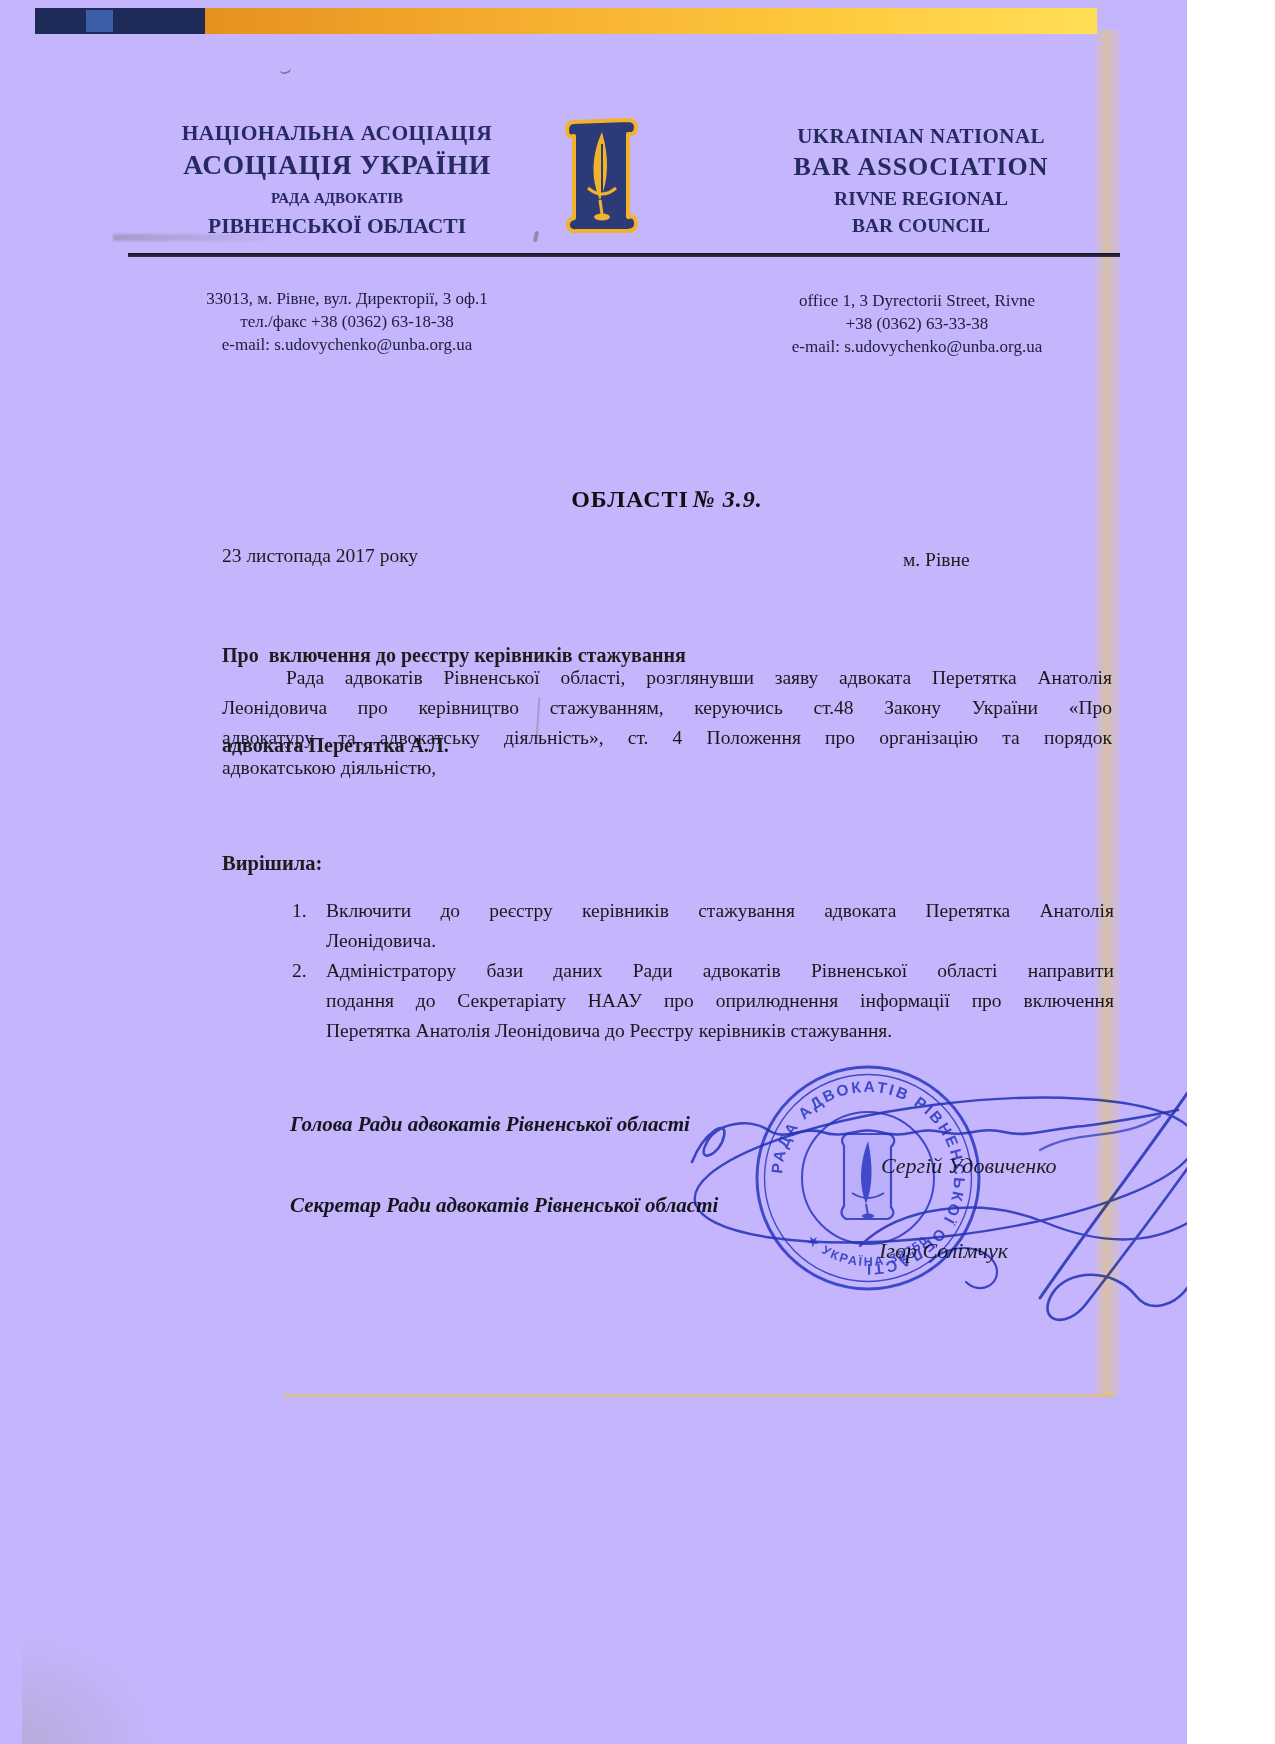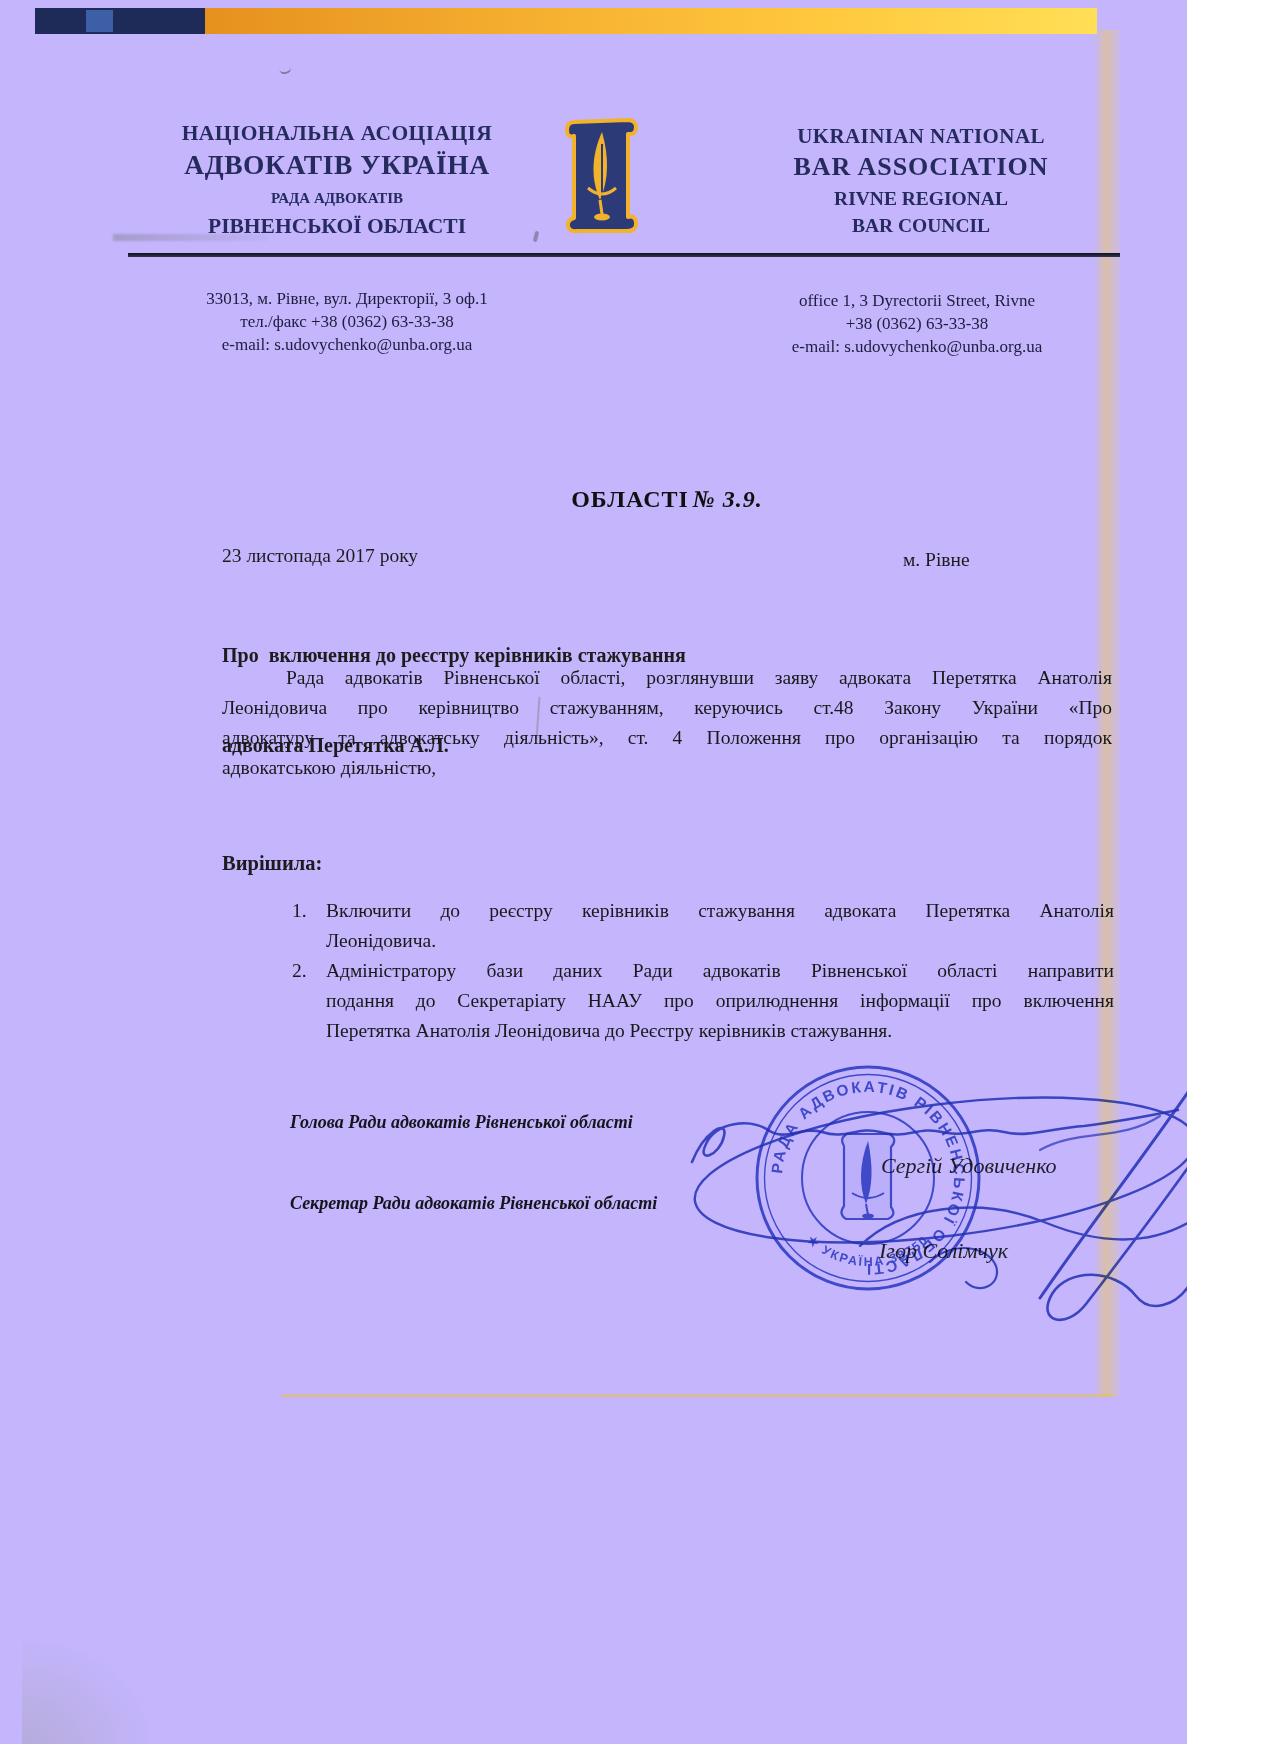--- a/index.html
+++ b/index.html
@@ -54,21 +54,21 @@
   .jline{text-align:justify;text-align-last:justify;height:30px;overflow:hidden;}
   .nline{text-align:left;height:30px;}
   .indent{padding-left:64px;}
   .resolved{left:222px;top:852px;font-size:20.5px;font-weight:bold;}
   .items{left:292px;top:896px;width:822px;font-size:19.5px;line-height:30px;color:#191919;}
   .item{display:flex;align-items:flex-start;}
   .item .marker{width:34px;flex:none;}
   .item .lines{width:788px;}
   .item + .item{margin-top:0px;}
   
-  .role{font-style:italic;font-weight:bold;font-size:18px;color:#15151d;}
+  .role{font-style:italic;font-weight:bold;font-size:21px;color:#15151d;}
   .role1{left:290px;top:1112px;}
   .role2{left:290px;top:1193px;}
   .sname{font-style:italic;font-size:22px;color:#20202a;}
   .name1{left:881px;top:1153px;}
   .name2{left:879px;top:1238px;}
   .sealsvg{left:600px;top:1000px;width:675px;height:360px;mix-blend-mode:multiply;}
 </style>
 </head>
 <body>
 
@@ -81,21 +81,21 @@
   <div class="abs edge-right"></div>
   <div class="abs bottom-line"></div>
   <div class="abs smudge"></div>
   <div class="abs mark-a"></div>
   <div class="abs mark-b"></div>
   <div class="abs scratch"></div>
   <div class="abs curl"></div>
 
   <div class="abs org org-ua">
     <div class="l1">НАЦІОНАЛЬНА АСОЦІАЦІЯ</div>
-    <div class="l2">АДВОКАТІВ УКРАЇНА</div>
+    <div class="l2">АСОЦІАЦІЯ УКРАЇНИ</div>
     <div class="l3">РАДА АДВОКАТІВ</div>
     <div class="l4">РІВНЕНСЬКОЇ ОБЛАСТІ</div>
   </div>
 
   <svg class="abs logo" viewBox="0 0 82 120">
     <path d="M13 8 Q6 8 6 16 Q6 24 13 22 L13 104 Q6 106 7 112 Q8 118 16 117 L66 117 Q76 117 75 108 Q74 101 67 103 L67 20 Q75 21 75 13 Q75 6 66 6 Z" fill="#2c3a78" stroke="#f2b32a" stroke-width="4" stroke-linejoin="round"></path>
     <path d="M41 18 C30 42 30 66 39 86 C48 66 48 42 41 18 Z" fill="#f2b32a"></path>
     <path d="M41 30 L41 96" stroke="#2c3a78" stroke-width="2"></path>
     <path d="M39 86 L41 100" stroke="#f2b32a" stroke-width="3"></path>
     <path d="M27 74 Q41 86 55 74" fill="none" stroke="#f2b32a" stroke-width="3"></path>
@@ -106,21 +106,21 @@
     <div class="l1">UKRAINIAN NATIONAL</div>
     <div class="l2">BAR ASSOCIATION</div>
     <div class="l3">RIVNE REGIONAL</div>
     <div class="l4">BAR COUNCIL</div>
   </div>
 
   <div class="abs rule"></div>
 
   <div class="abs contact contact-ua">
     <div>33013, м. Рівне, вул. Директорії, 3 оф.1</div>
-    <div>тел./факс  +38 (0362) 63-33-38</div>
+    <div>тел./факс  +38 (0362) 63-18-38</div>
     <div>e-mail: s.udovychenko@unba.org.ua</div>
   </div>
   <div class="abs contact contact-en">
     <div>office 1, 3 Dyrectorii Street, Rivne</div>
     <div>+38 (0362) 63-33-38</div>
     <div>e-mail: s.udovychenko@unba.org.ua</div>
   </div>
 
   <div class="abs title">
     <span>ОБЛАСТІ</span><span class="num">№ 3.9.</span>

